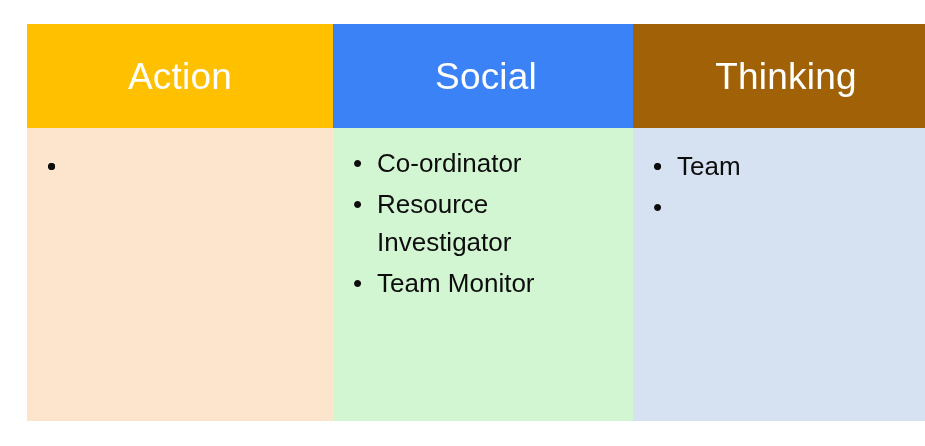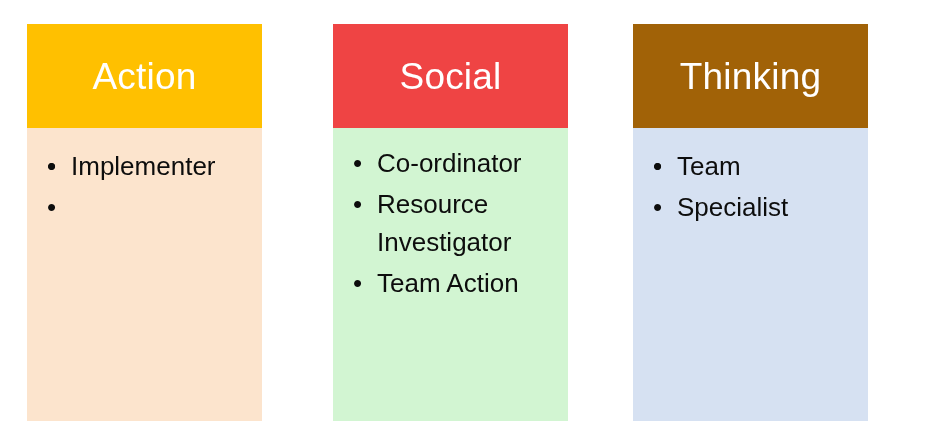--- a/index.html
+++ b/index.html
@@ -15,21 +15,21 @@
   }
   #diagram {
     position: relative;
     width: 925px;
     height: 446px;
     background: #ffffff;
   }
   .category-column {
     position: absolute;
     top: 24px;
-    width: 235px;
+    width: 306px;
     height: 397px;
     display: flex;
     flex-direction: column;
   }
   .category-column.col-0 { left: 27px; }
   .category-column.col-1 { left: 333px; }
   .category-column.col-2 { left: 633px; }
 
   .column-header {
     height: 104px;
@@ -86,65 +86,63 @@
     <div class="column-header" style="background: rgb(255, 192, 0);">
       <span class="column-header-title" style="color: rgb(255, 255, 255);">Action</span>
     </div>
     <div class="column-body" style="background: rgb(252, 228, 205);">
       <ul class="role-list">
         <li class="role-item" style="color: rgb(13, 13, 13);">
           <span class="bullet-marker" style="color: rgb(13, 13, 13);">•</span>
         </li>
         <li class="role-item" style="color: rgb(13, 13, 13);">
           <span class="bullet-marker" style="color: rgb(13, 13, 13);">•</span>
-          <span>Implementer</span>
         </li>
         <li class="role-item" style="color: rgb(13, 13, 13);">
           <span class="bullet-marker" style="color: rgb(13, 13, 13);">•</span>
         </li>
       </ul>
     </div>
   </div>
 
   <div class="category-column col-1">
-    <div class="column-header" style="background: #ef4444;">
+    <div class="column-header" style="background: #3b82f6;">
       <span class="column-header-title" style="color: rgb(255, 255, 255);">Social</span>
     </div>
     <div class="column-body" style="background: rgb(210, 245, 210);">
       <ul class="role-list">
         <li class="role-item" style="color: rgb(13, 13, 13);">
           <span class="bullet-marker" style="color: rgb(13, 13, 13);">•</span>
           <span>Co-ordinator</span>
         </li>
         <li class="role-item" style="color: rgb(13, 13, 13);">
           <span class="bullet-marker" style="color: rgb(13, 13, 13);">•</span>
           <span>Resource Investigator</span>
         </li>
         <li class="role-item" style="color: rgb(13, 13, 13);">
           <span class="bullet-marker" style="color: rgb(13, 13, 13);">•</span>
-          <span>Team Action</span>
+          <span>Team Monitor</span>
         </li>
       </ul>
     </div>
   </div>
 
   <div class="category-column col-2">
     <div class="column-header" style="background: #a16207; align-items: center;">
       <span class="column-header-title" style="color: rgb(255, 255, 255);">Thinking</span>
     </div>
     <div class="column-body" style="background: rgb(214, 225, 242);">
       <ul class="role-list">
         <li class="role-item" style="color: rgb(13, 13, 13);">
           <span class="bullet-marker" style="color: rgb(13, 13, 13);">•</span>
         </li>
         <li class="role-item" style="color: rgb(13, 13, 13);">
           <span class="bullet-marker" style="color: rgb(13, 13, 13);">•</span>
           <span>Team</span>
         </li>
         <li class="role-item" style="color: rgb(13, 13, 13);">
           <span class="bullet-marker" style="color: rgb(13, 13, 13);">•</span>
-          <span>Specialist</span>
         </li>
       </ul>
     </div>
   </div>
 
 </div>
 
 </body></html>

